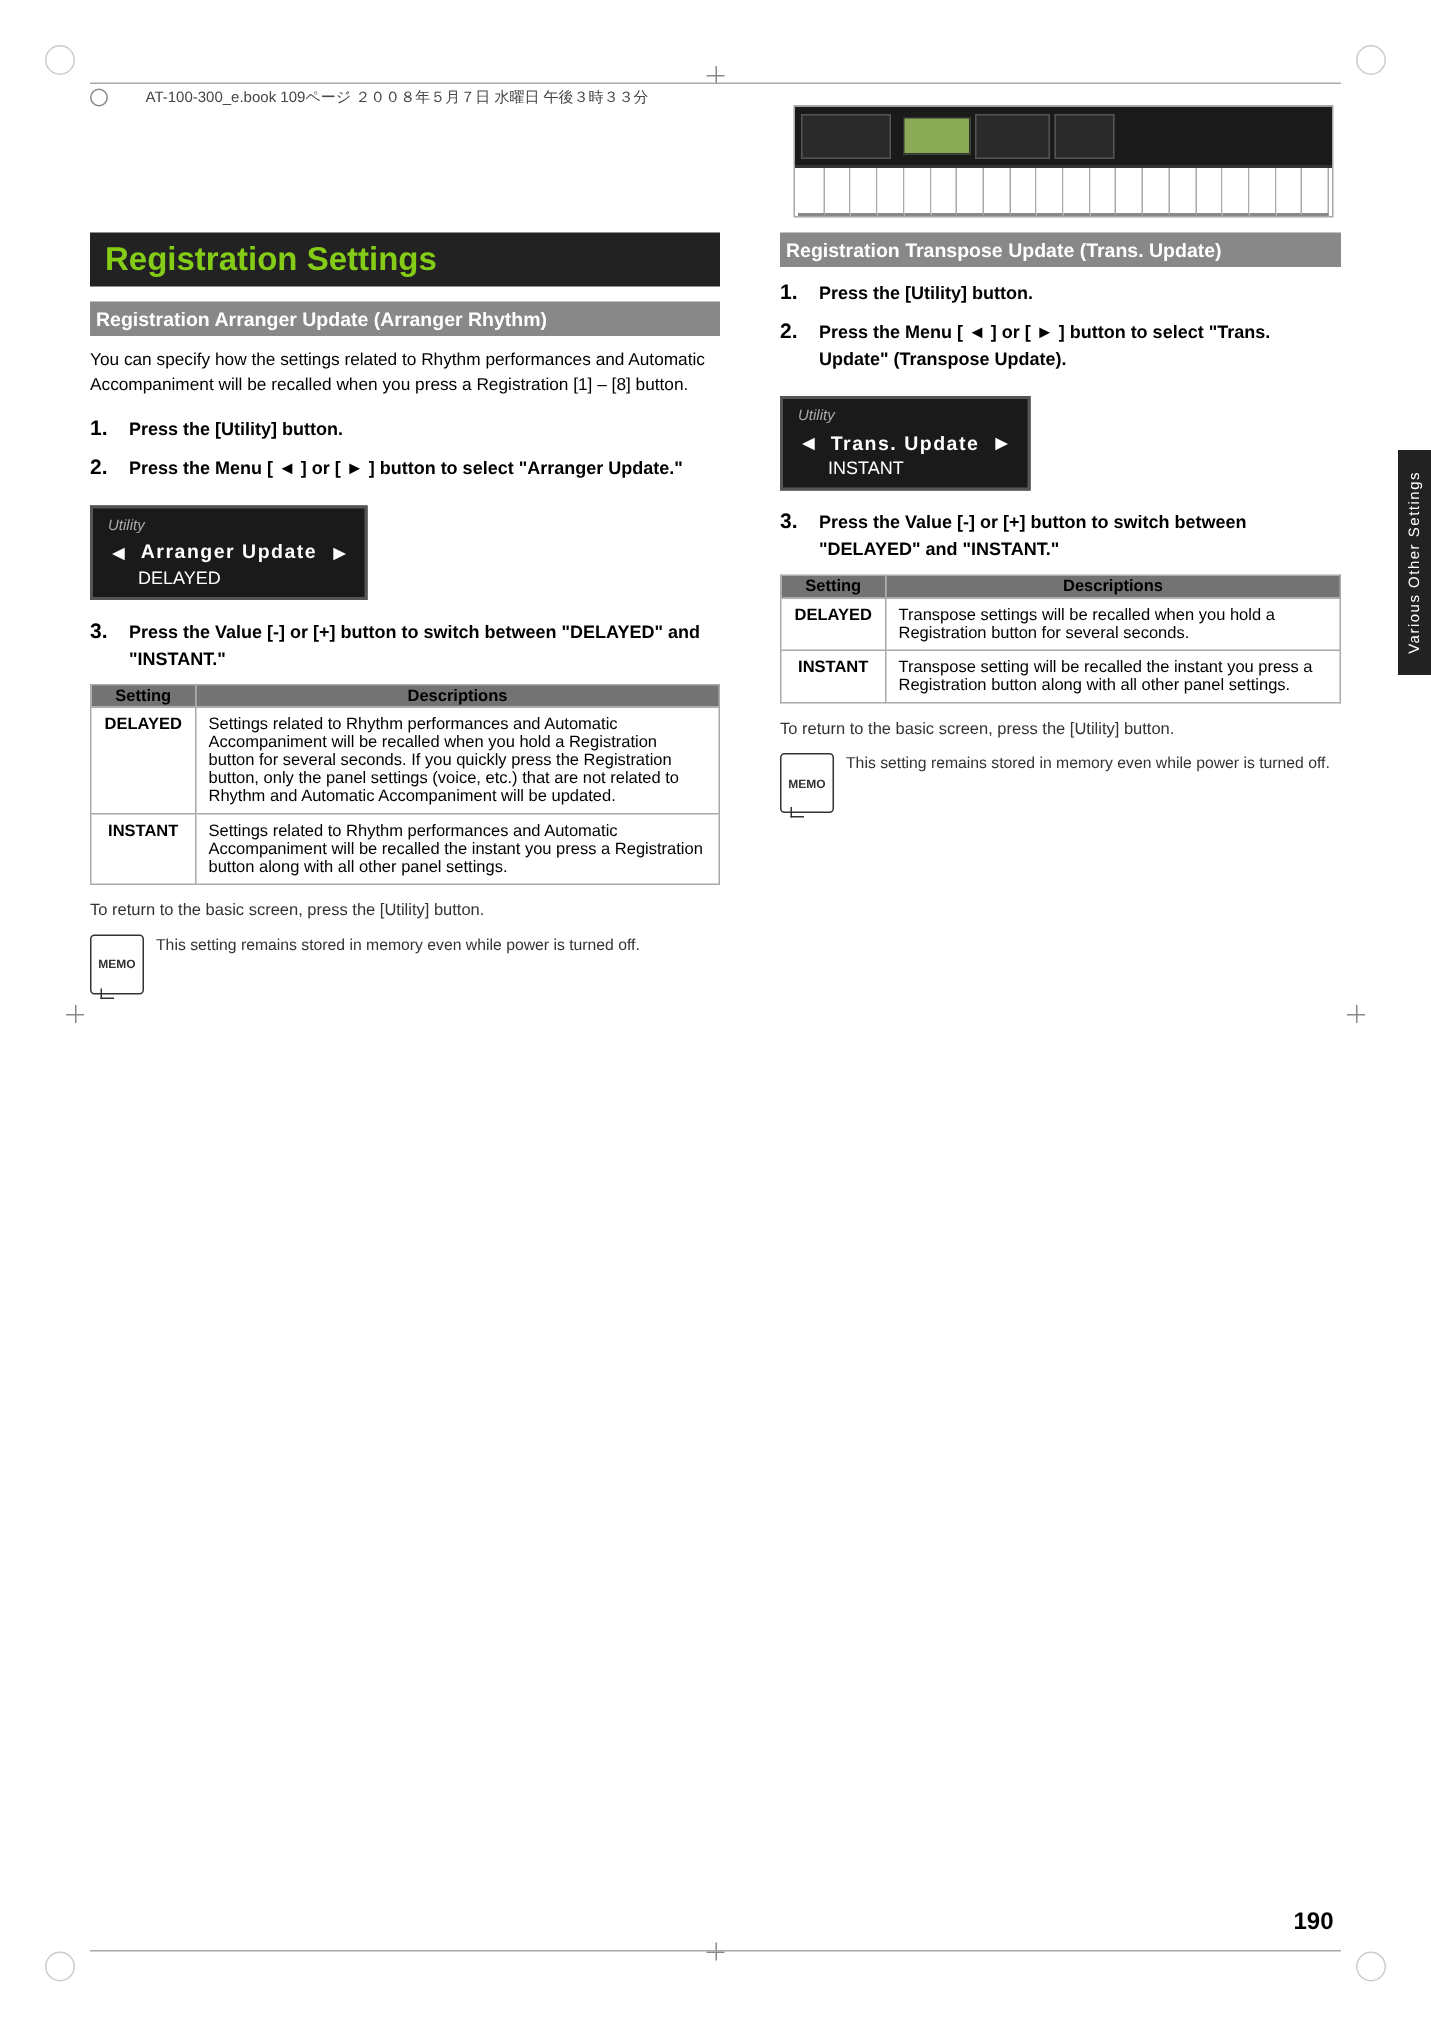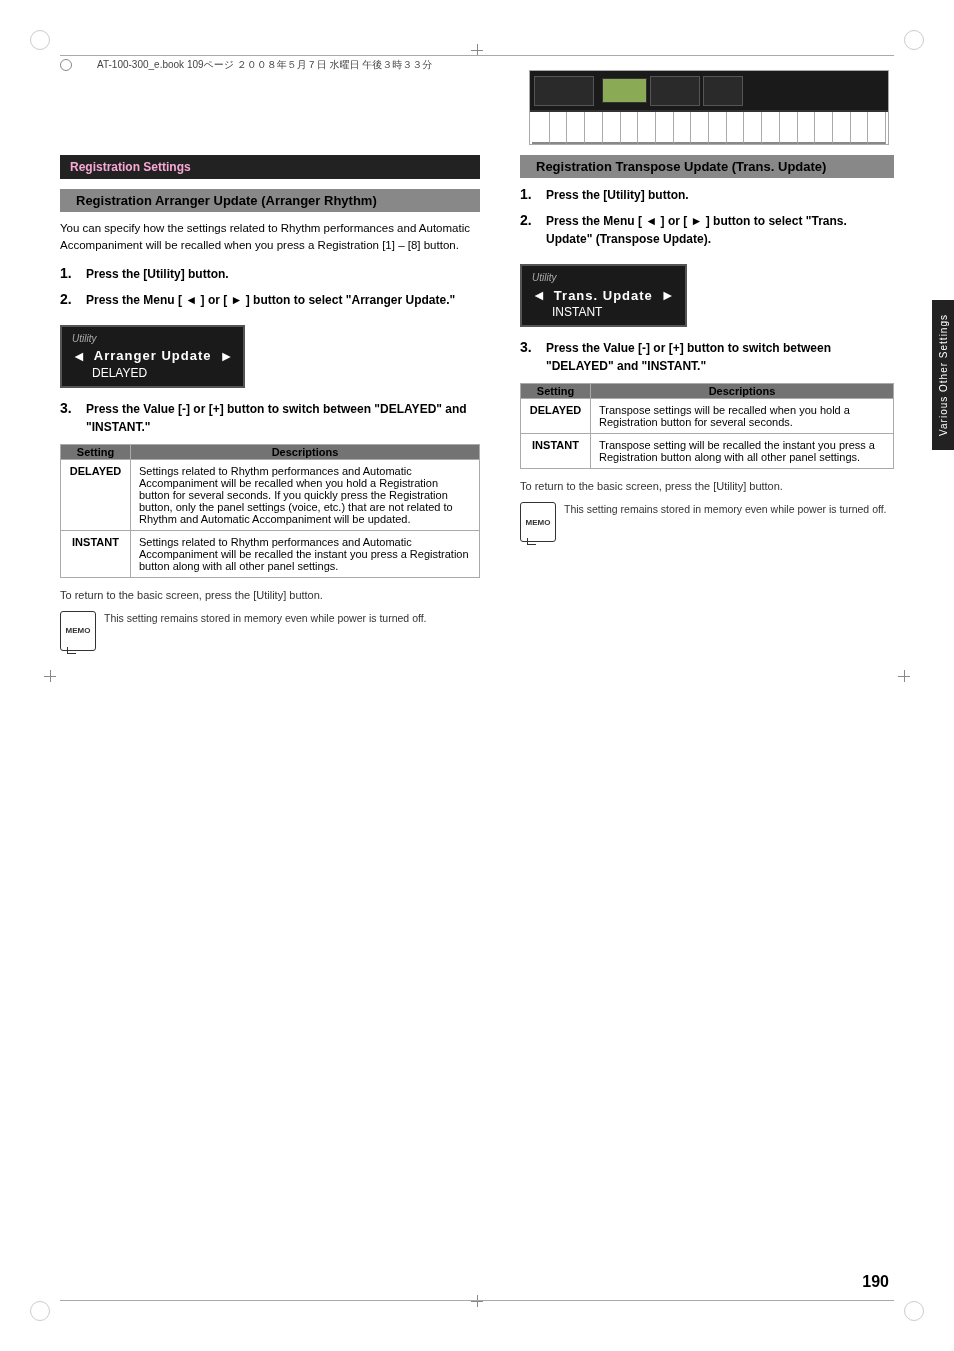--- a/index.html
+++ b/index.html
@@ -125,32 +125,32 @@
     
     .right-col {
       position: absolute;
       left: 460px;
       right: 0;
     }
 
     
     .section-title {
       background: #222;
-      color: #f9a8d4;
+      color: #84cc16;
       padding: 5px 10px;
-      font-size: 12px;
+      font-size: 22px;
       font-weight: bold;
       margin-bottom: 10px;
     }
 
     
     .sub-section-title {
       background: #888;
-      color: #000000;
-      padding: 4px 16px;
+      color: #ffffff;
+      padding: 4px 4px;
       font-size: 13px;
       font-weight: bold;
       margin-bottom: 8px;
     }
 
     .body-text {
       font-size: 11.5px;
       line-height: 1.5;
       margin-bottom: 10px;
     }

